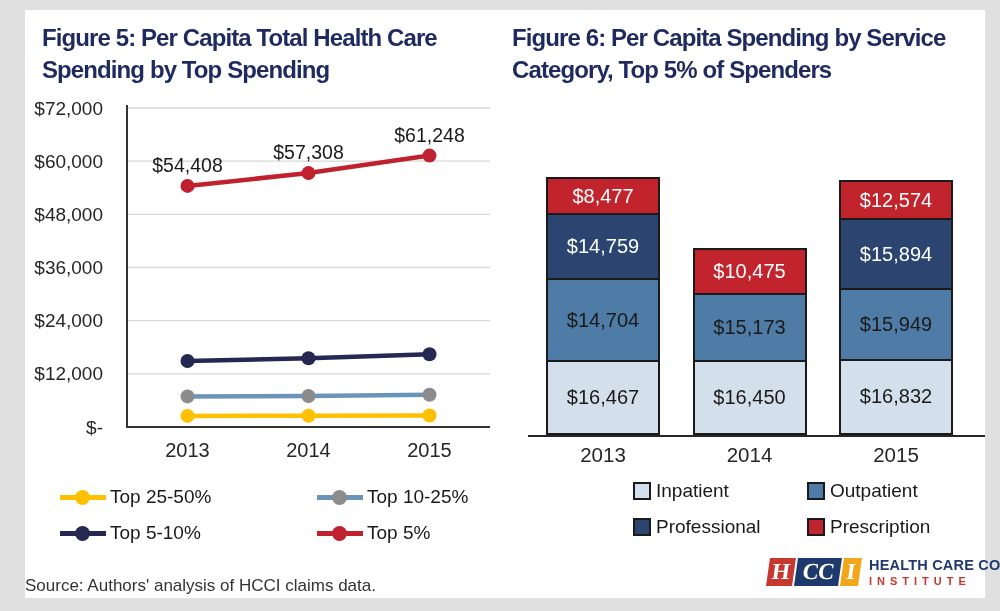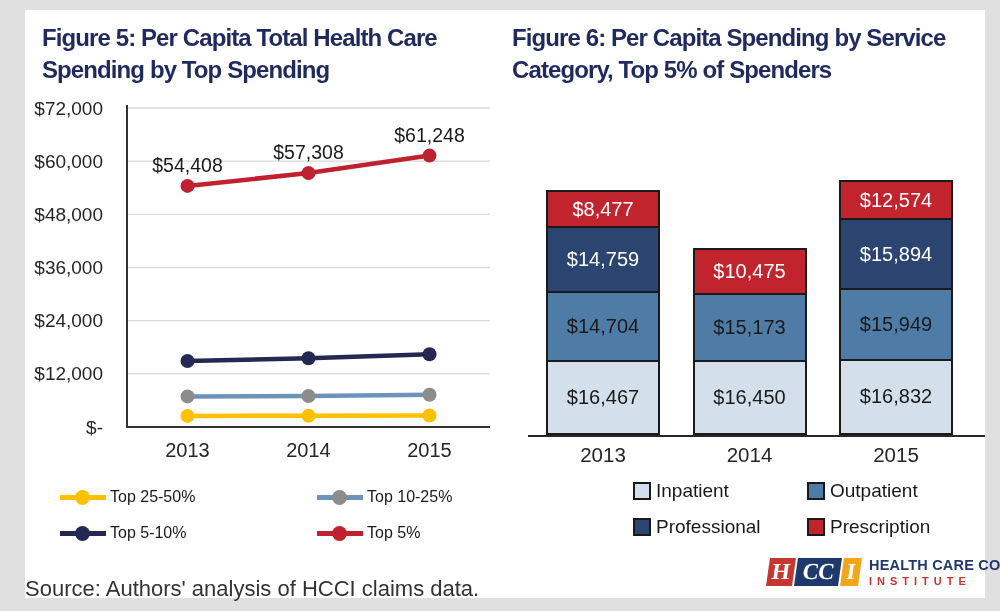--- a/index.html
+++ b/index.html
@@ -31,21 +31,21 @@
   #line-chart .dlab{font-size:19.5px;fill:#1a1a1a;}
 
   .legend5{
     position:absolute;left:35px;top:474px;width:430px;
     display:grid;grid-template-columns:257px auto;row-gap:10px;
   }
   .l5item{display:flex;align-items:center;height:26px;}
   .lmark{position:relative;width:46px;height:26px;flex:0 0 46px;}
   .lline{position:absolute;left:0;top:11px;width:46px;height:4.5px;}
   .ldot{position:absolute;left:15px;top:6px;width:15px;height:15px;border-radius:50%;}
-  .llabel{font-size:16px;color:#1a1a1a;margin-left:4px;white-space:nowrap;}
+  .llabel{font-size:19px;color:#1a1a1a;margin-left:4px;white-space:nowrap;}
 
   #bar-chart{
     position:absolute;left:503px;top:120px;width:457px;height:305px;
     border-bottom:2px solid #262626;
   }
   .bar{position:absolute;bottom:0;width:114px;display:flex;flex-direction:column;justify-content:flex-end;}
   .seg{
     box-sizing:border-box;border:2px solid #1a1a1a;
     display:flex;align-items:center;justify-content:center;
     font-size:20px;white-space:nowrap;overflow:hidden;
@@ -57,21 +57,21 @@
   .legend6{
     position:absolute;left:608px;top:470px;width:352px;
     display:grid;grid-template-columns:174px auto;row-gap:14px;
   }
   .l6item{display:flex;align-items:center;height:22px;}
   .lsq{width:14px;height:14px;flex:0 0 14px;border:2px solid #1a1a1a;box-sizing:content-box;}
   .l6label{font-size:19px;color:#1a1a1a;margin-left:5px;white-space:nowrap;}
 
   .source{
     position:absolute;left:0px;top:566px;
-    font-size:22px;color:#333333;
+    font-size:17px;color:#333333;
   }
   .logo{position:absolute;left:743px;top:547px;display:flex;align-items:center;}
   .logo-blocks{display:flex;transform:skewX(-8deg);}
   .lblock{
     height:28px;margin-right:2px;
     display:flex;align-items:center;justify-content:center;
     color:#ffffff;font-family:"Liberation Serif",serif;font-size:23px;font-weight:700;
   }
   .lb-h{width:26px;background:#C5372F;}
   .lb-cc{width:44px;background:#1E3A6D;letter-spacing:-1px;}
@@ -167,21 +167,21 @@
     </div>
 
   <div id="bar-chart">
       <div class="bar" style="left: 18px;">
         <div class="seg" style="height: 38.5px; background: rgb(194, 36, 46); color: rgb(255, 255, 255);">
           <span>$8,477</span>
         </div>
         <div class="seg" style="height: 67px; background: rgb(43, 69, 112); color: rgb(255, 255, 255);">
           <span>$14,759</span>
         </div>
-        <div class="seg" style="height: 71px; background: rgb(79, 124, 166); color: rgb(26, 26, 26);">
+        <div class="seg" style="height: 84px; background: rgb(79, 124, 166); color: rgb(26, 26, 26);">
           <span>$14,704</span>
         </div>
         <div class="seg" style="height: 74.7px; background: rgb(211, 223, 235); color: rgb(26, 26, 26);">
           <span>$16,467</span>
         </div>
       </div>
       <div class="bar" style="left: 164.5px;">
         <div class="seg" style="height: 47.5px; background: rgb(194, 36, 46); color: rgb(255, 255, 255);">
           <span>$10,475</span>
         </div>

